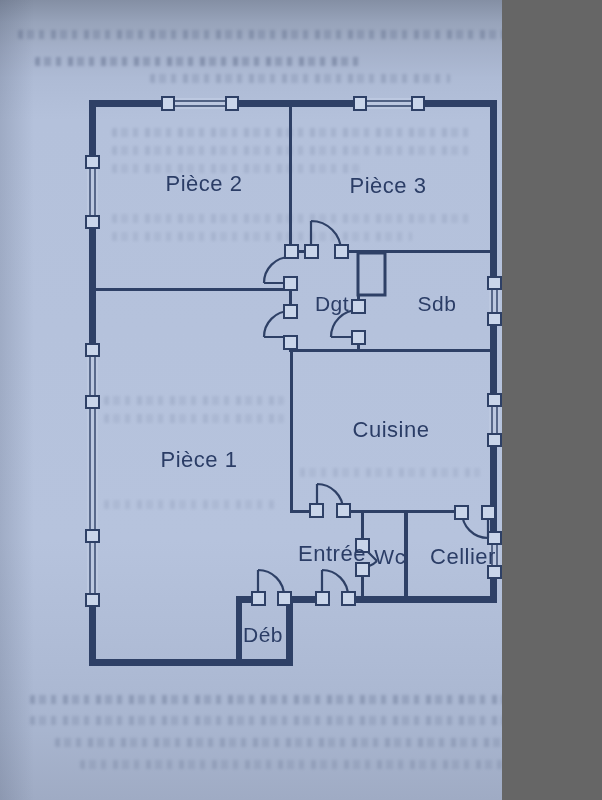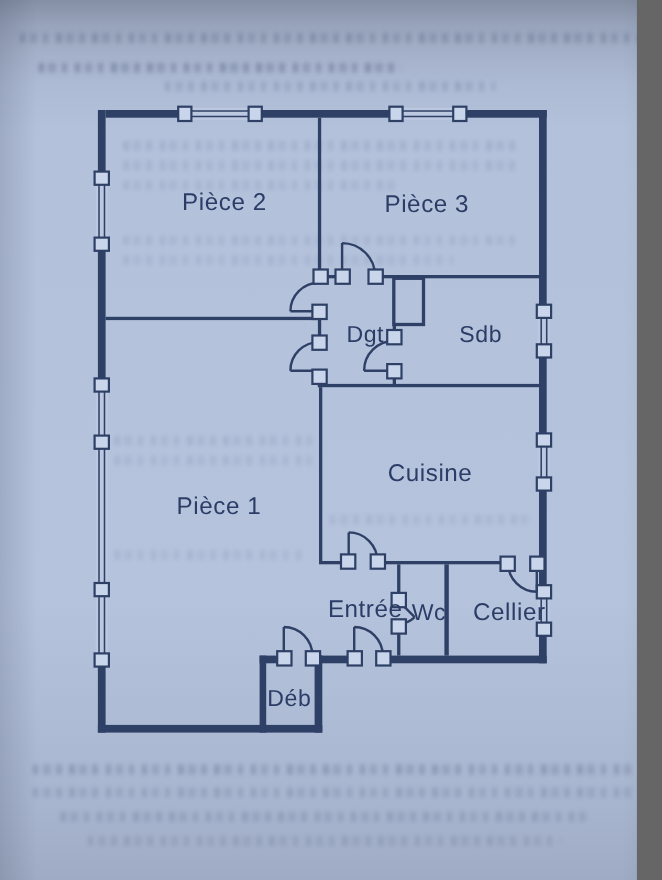--- a/index.html
+++ b/index.html
@@ -1,17 +1,17 @@
 <!DOCTYPE html>
 <html><head>
 <meta charset="utf-8">
 <style>
   html,body{margin:0;padding:0;background:#666;}
   .photo{
-    position:relative;width:579px;height:800px;overflow:hidden;
+    position:relative;width:502px;height:800px;overflow:hidden;
     background:
       linear-gradient(90deg, rgba(42,52,74,.16) 0, rgba(42,52,74,0) 34px, rgba(42,52,74,0) 566px, rgba(42,52,74,.10) 602px),
       linear-gradient(180deg, #848fa4 0px, #97a3ba 22px, #a4b0c9 48px, #aebbd5 78px, #b4c1db 120px, #b6c3dd 540px, #aebbd5 660px, #a8b5cf 730px, #9fabc4 800px);
     font-family:"Liberation Sans", sans-serif;
   }
   .ghost{
     position:absolute;height:9px;border-radius:2px;
     background:repeating-linear-gradient(90deg,
       rgba(56,70,104,.85) 0 5px, rgba(56,70,104,0) 5px 9px,
       rgba(56,70,104,.6) 9px 16px, rgba(56,70,104,0) 16px 21px,

